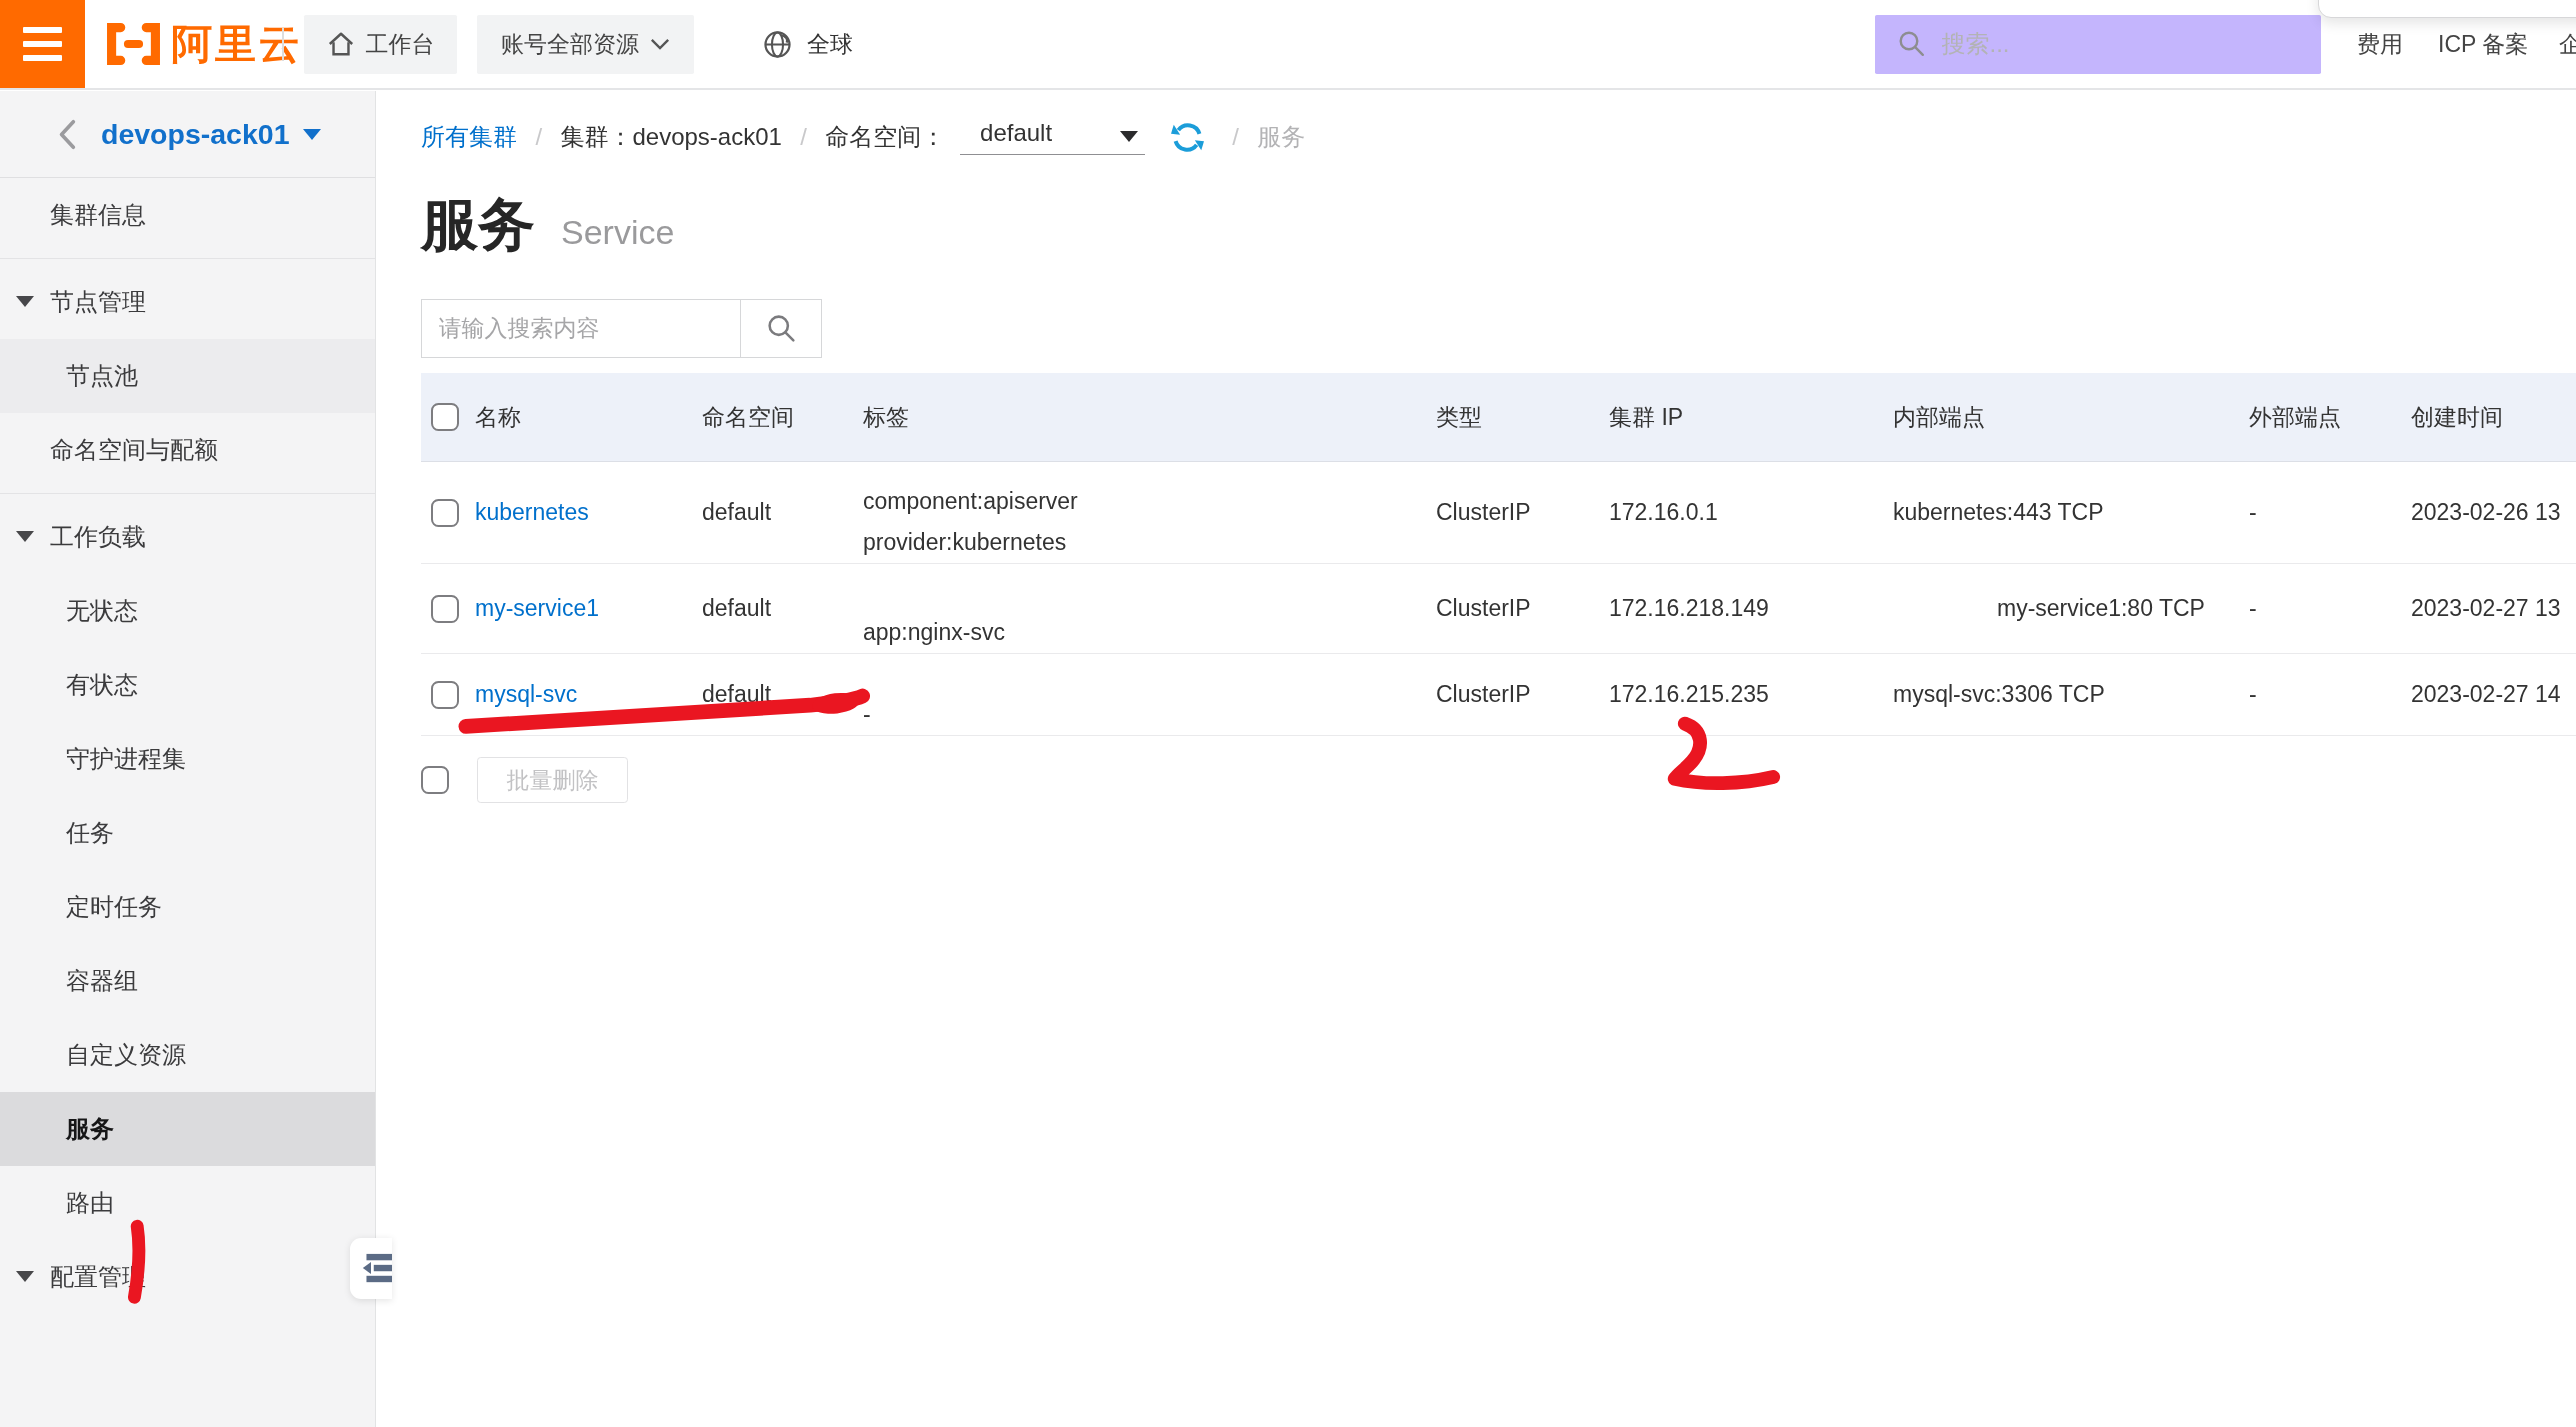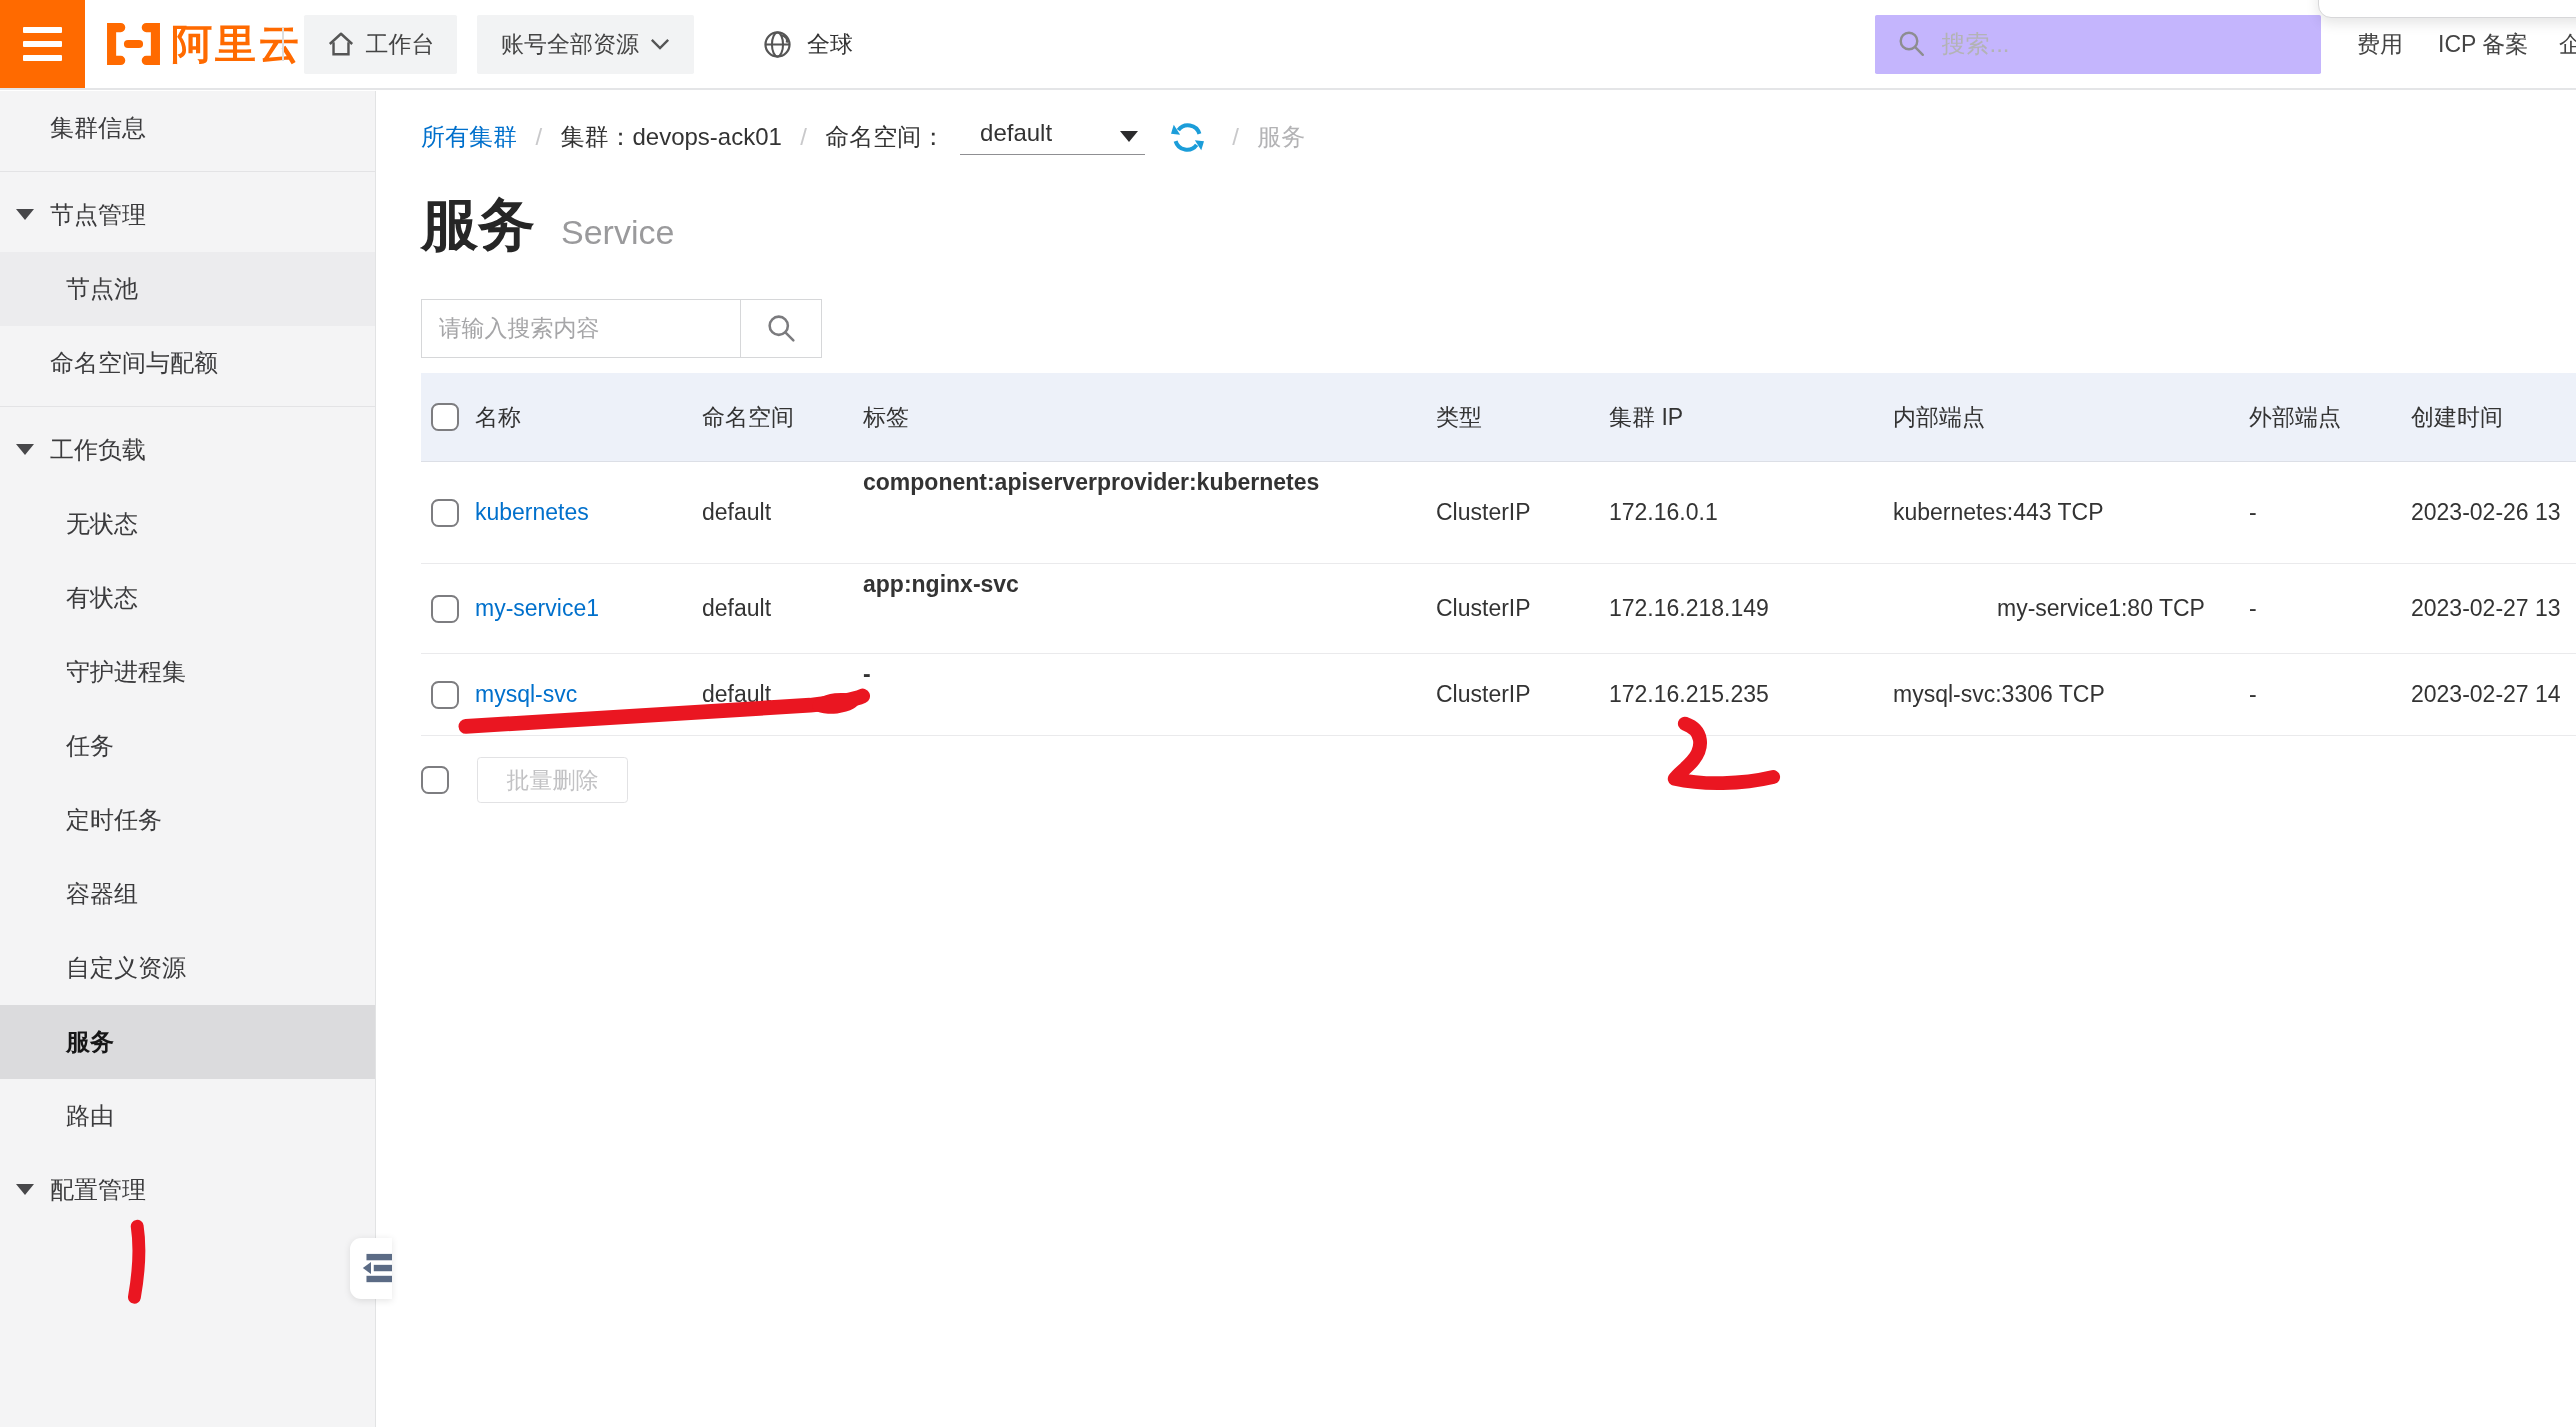--- a/index.html
+++ b/index.html
@@ -68,21 +68,21 @@
   .search-input{width:320px;height:59px;border:1.8px solid #d6d7d9;box-sizing:border-box;
     font-size:23px;color:#333;padding:0 16.6px;outline:none;font-family:inherit;background:#fff;}
   .search-input::placeholder{color:#a6a6a8;}
   .search-btn{width:81px;height:59px;border:1.8px solid #d6d7d9;border-left:none;box-sizing:border-box;background:#fff;
     display:flex;align-items:center;justify-content:center;cursor:pointer;}
   
   .table{position:absolute;left:44px;top:282px;width:2155px;}
   .thead{position:relative;height:88px;background:var(--thead);border-bottom:1.8px solid #dcdfe6;}
   .trow{position:relative;border-bottom:1.8px solid #eaeaec;background:#fff;}
   .cell{position:absolute;top:0;height:100%;display:flex;align-items:center;font-size:23px;color:#333;white-space:nowrap;}
-  .cell.lbl{flex-direction:row;align-items:flex-start;justify-content:center;line-height:41px;font-weight:bold;}
+  .cell.lbl{flex-direction:column;align-items:flex-start;justify-content:flex-end;line-height:41px;}
   .cell a{color:var(--link);text-decoration:none;cursor:pointer;}
   .cbx{width:28px;height:28px;border:2.8px solid #7d7d80;border-radius:7.4px;background:#fff;box-sizing:border-box;cursor:pointer;}
   .batch-row{position:absolute;left:44px;top:666px;display:flex;align-items:center;gap:28px;}
   .batch-btn{min-width:151px;height:46px;border:1.8px solid #e2e2e4;border-radius:3.7px;background:#fff;
     color:#c2c2c4;font-size:23px;display:flex;align-items:center;justify-content:center;}
   
   .annot{position:absolute;left:0;top:0;width:2576px;height:1427px;z-index:40;pointer-events:none;}
   .icon{flex:none;display:block;}
 </style>
 </head>
@@ -145,20 +145,29 @@
       <span>ICP 备案</span>
     </div>
   <div class="tb-link" style="left:2559px;">
       <span>企</span>
     </div>
 
   <div class="tb-popup"></div>
 </div>
 
 <div class="sidebar">
+  <div class="side-head">
+    <svg class="icon" width="20" height="31" viewBox="0 0 22 34">
+      <polyline points="18,3 5,17 18,31" fill="none" stroke="#9b9b9e" stroke-width="4" stroke-linecap="round" stroke-linejoin="round"></polyline>
+    </svg>
+    <span class="side-title">
+      <span>devops-ack01</span>
+      <i class="caret-down-blue"></i>
+    </span>
+  </div>
   <div class="menu" id="side-menu">
       <div class="m-row item">
         <span>集群信息</span>
       </div>
       <div class="m-divider">
         <i></i>
       </div>
       <div class="m-row group">
         <i class="gcaret"></i>
         <span>节点管理</span>

